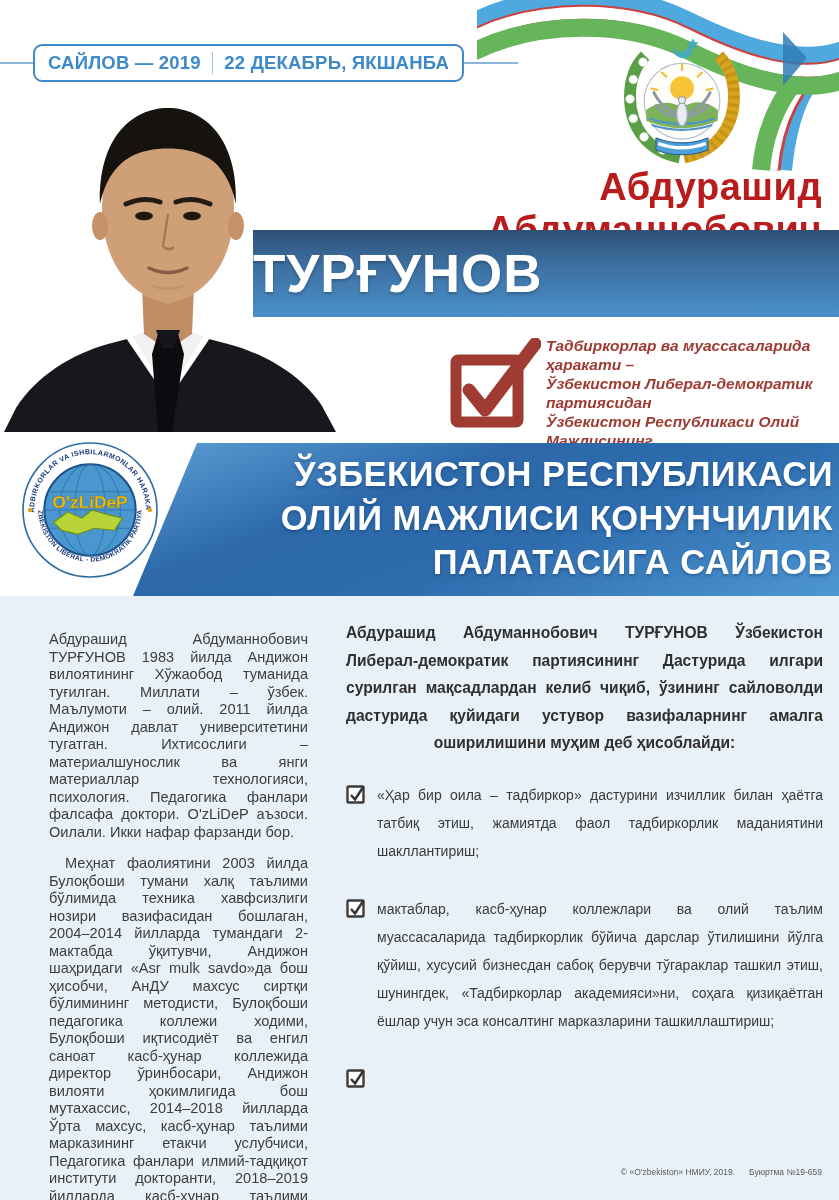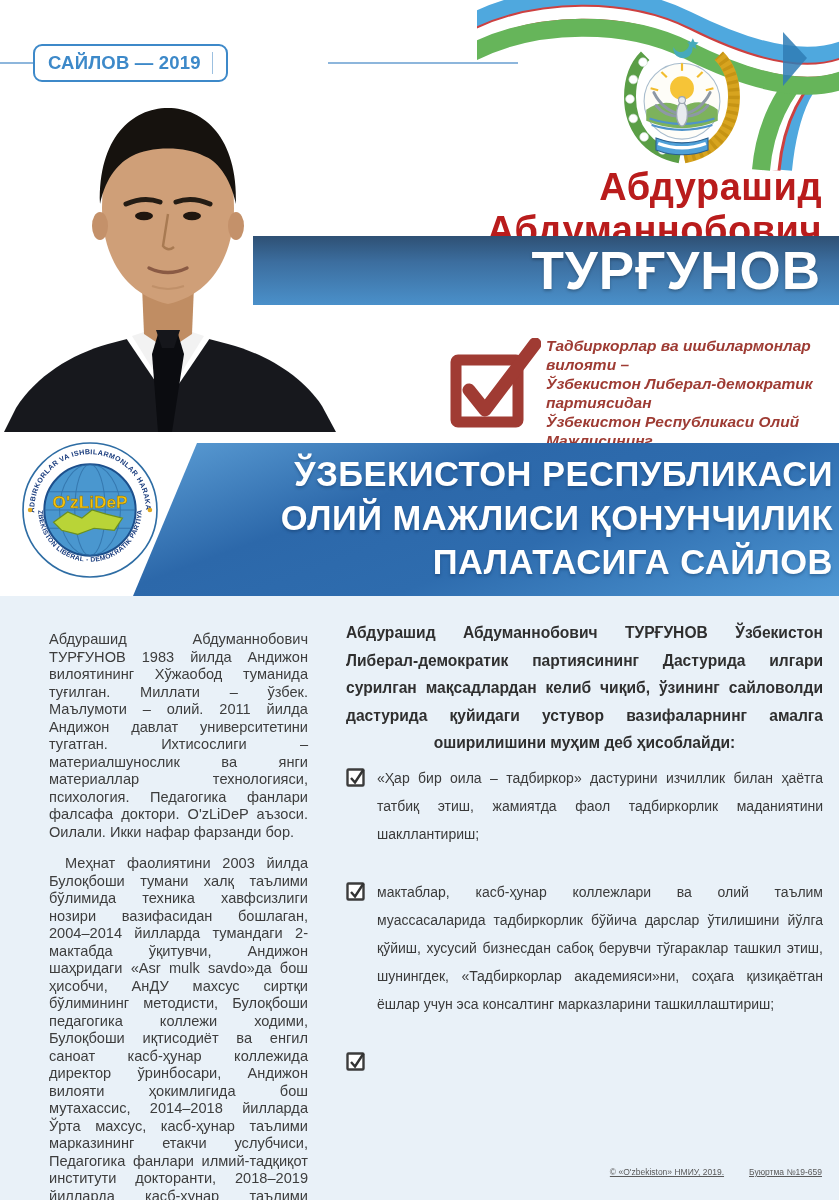--- a/index.html
+++ b/index.html
@@ -21,23 +21,23 @@
   .badge-divider{width:1.5px;height:22px;background:#9cc0e0;}
   .flag-wrap{position:absolute;right:0;top:0;width:362px;height:172px;z-index:1;}
   .emblem-wrap{position:absolute;left:617px;top:34px;width:130px;height:130px;z-index:2;}
   
   .photo-wrap{position:absolute;left:0;top:88px;width:336px;height:344px;z-index:3;}
   .candidate-firstline{
     position:absolute;right:17px;top:166px;width:560px;z-index:2;
     text-align:right;color:#b91c1c;font-size:38px;font-weight:bold;letter-spacing:.5px;
   }
   .surname-banner{
-    position:absolute;left:253px;top:236px;right:0;height:69px;z-index:2;
+    position:absolute;left:253px;top:230px;right:0;height:87px;z-index:2;
     background:linear-gradient(180deg,#2e5074 0%,#3c6e9f 38%,#4a90ca 100%);
-    display:flex;align-items:center;justify-content:flex-end;
+    display:flex;align-items:center;
   }
   .surname-banner .surname{
     color:#fff;font-size:53px;font-weight:bold;letter-spacing:1px;
     padding-right:18px;text-shadow:0 2px 3px rgba(0,0,0,.25);
   }
   
   .ballot-check{position:absolute;left:449px;top:338px;width:92px;height:94px;z-index:2;}
   .nomination-text{
     position:absolute;left:546px;top:336px;width:292px;z-index:2;
     color:#9e3b33;font-size:15.5px;font-weight:bold;font-style:italic;line-height:19px;
@@ -58,40 +58,41 @@
   .lower-bg{position:absolute;left:0;top:596px;width:100%;height:604px;background:#e9f1f8;z-index:0;}
   .bio-col{
     position:absolute;left:35px;top:617px;width:287px;z-index:1;
     color:#3d3d3d;font-size:14.6px;line-height:17.5px;text-align:justify;
   }
   .bio-col p{margin:14px;}
   .bio-col p + p{text-indent:16px;}
   .program-col{position:absolute;left:346px;top:619px;width:477px;z-index:1;color:#333;}
   .program-intro{
     font-weight:bold;font-size:15.6px;line-height:27.5px;text-align:justify;text-align-last:center;
-    margin:0 0 7px 0;color:#2f2f2f;
+    margin:0 0 24px 0;color:#2f2f2f;
   }
   .program-item{position:relative;padding-left:31px;margin-bottom:30px;
     font-size:14px;line-height:28px;text-align:justify;color:#3a3a3a;}
   .program-item .check-icon{position:absolute;left:0;top:3px;}
   .footer{
     position:absolute;right:17px;top:1167px;z-index:1;
-    font-size:8.5px;color:#5a5a5a;display:flex;gap:25px;text-decoration:underline;
+    font-size:8.5px;color:#5a5a5a;display:flex;gap:14px;
   }
 </style>
 </head>
 <body>
 
 <div class="page">
 
   <div class="rule rule-left"></div>
   <div class="rule rule-right"></div>
   <div class="election-badge">
     <span class="txt">САЙЛОВ — 2019</span>
     <span class="badge-divider"></span>
+    <span class="txt">22 ДЕКАБРЬ, ЯКШАНБА</span>
   </div>
 
   <div class="flag-wrap">
     <svg width="362" height="172" viewBox="0 0 362 172">
 
       <g>
         <path d="M362,52 C330,74 312,108 306,170" fill="none" stroke="#4fa8de" stroke-width="18"></path>
         <path d="M347,60 C320,84 300,116 295,170" fill="none" stroke="#cd4040" stroke-width="17"></path>
         <path d="M346,60 C319,84 299,116 294,170" fill="none" stroke="#ffffff" stroke-width="13"></path>
         <path d="M331,66 C306,92 288,124 284,170" fill="none" stroke="#66b55a" stroke-width="18"></path>
@@ -192,21 +193,21 @@
     <span class="surname">ТУРҒУНОВ</span>
   </div>
 
   <div class="ballot-check">
     <svg width="92" height="94" viewBox="0 0 92 94">
       <rect x="7" y="22" width="62" height="62" fill="#ffffff" stroke="#a03b33" stroke-width="11" rx="2"></rect>
       <path d="M20,52 L36,72 L86,6" fill="none" stroke="#a03b33" stroke-width="13" stroke-linecap="round" stroke-linejoin="round"></path>
     </svg>
   </div>
   <div class="nomination-text">
-    <div>Тадбиркорлар ва ишбилармонлар вилояти –</div>
+    <div>Тадбиркорлар ва муассасаларида ҳаракати –</div>
     <div>Ўзбекистон Либерал-демократик партиясидан</div>
     <div>Ўзбекистон Республикаси Олий Мажлисининг</div>
     <div>Қонунчилик палатаси депутатлигига</div>
     <div>номзод этиб кўрсатилган.</div>
   </div>
 
   <div class="lower-bg"></div>
 
   <div class="logo-wrap">
     <svg width="138" height="138" viewBox="0 0 136 136">

